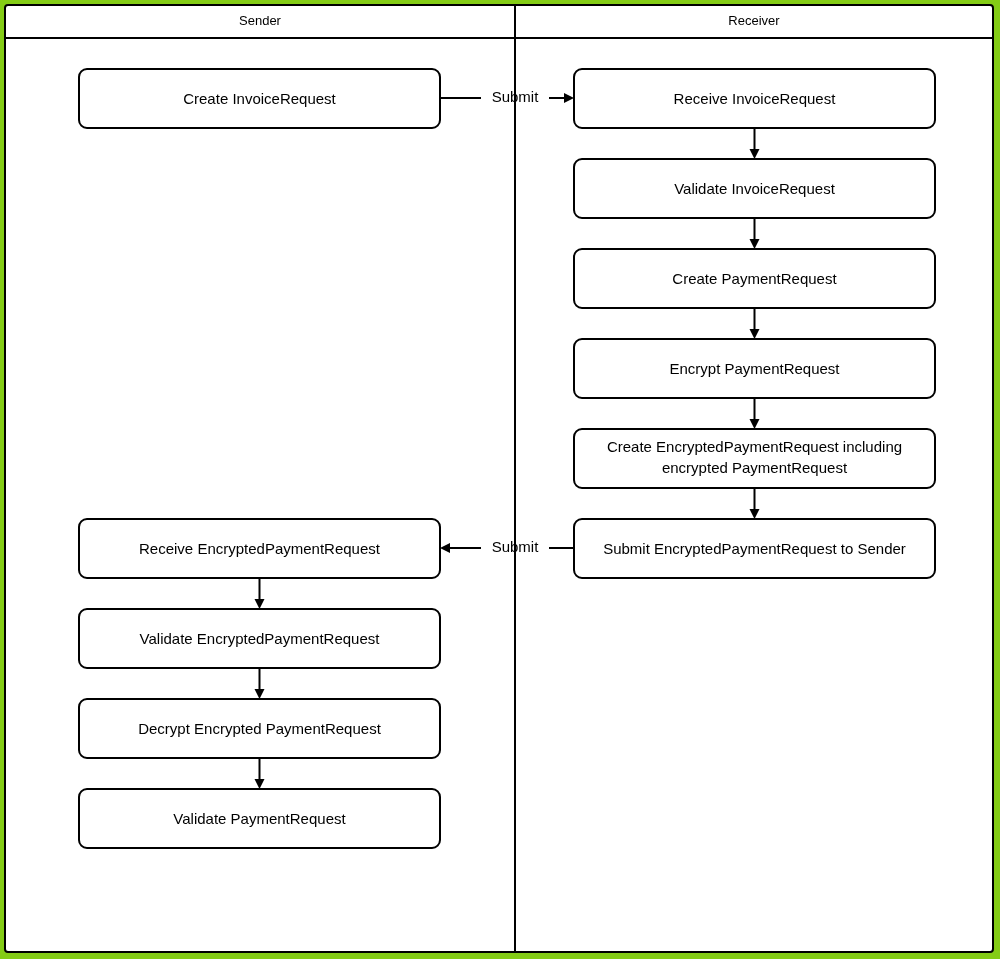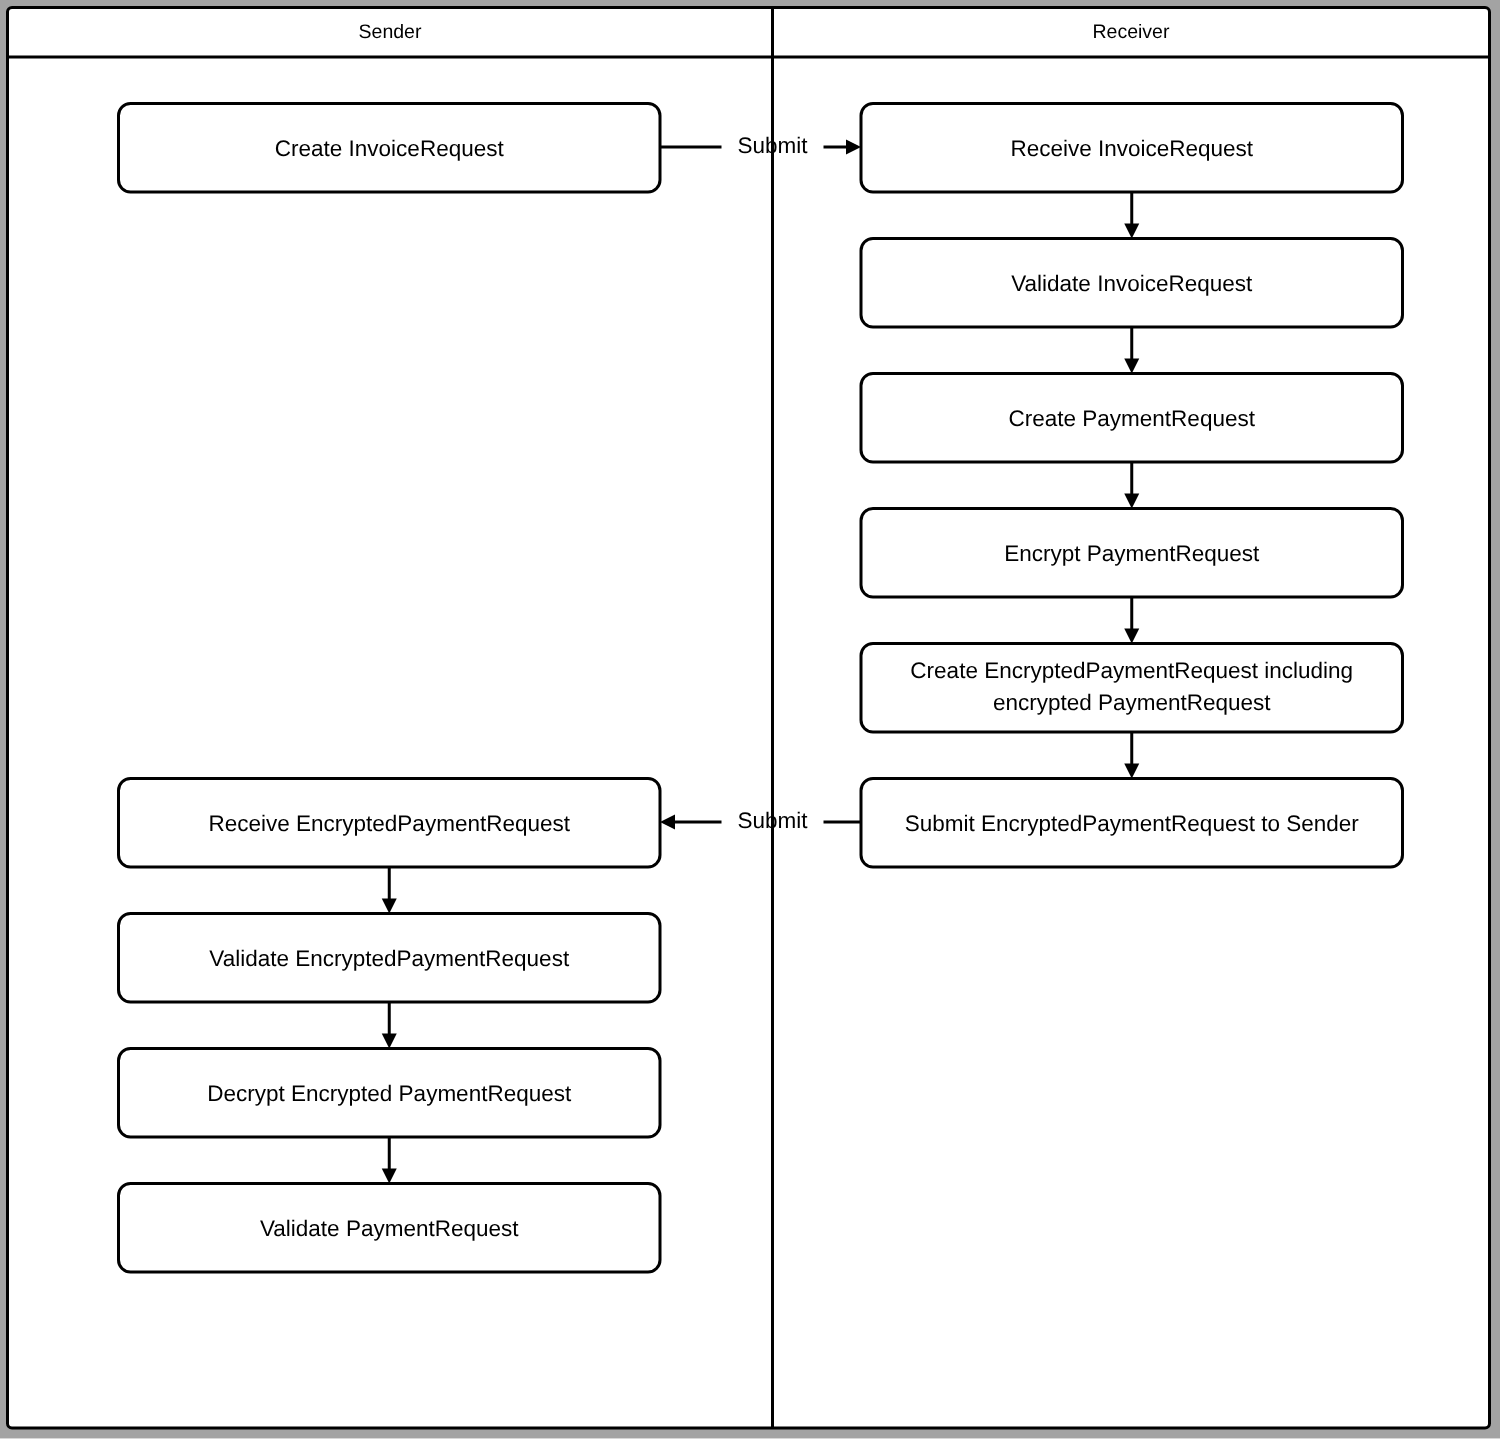--- a/index.html
+++ b/index.html
@@ -9,21 +9,21 @@
   }
   body {
     font-family: "Liberation Sans", sans-serif;
     color: #000000;
   }
   #diagram-root {
     position: relative;
     width: 1000px;
     height: 959px;
     overflow: hidden;
-    background: #a3a3a3;
+    background: #84cc16;
   }
   #swimlane-svg {
     position: absolute;
     left: 0;
     top: 0;
     width: 1000px;
     height: 959px;
   }
   .lane-frame {
     fill: #ffffff;

